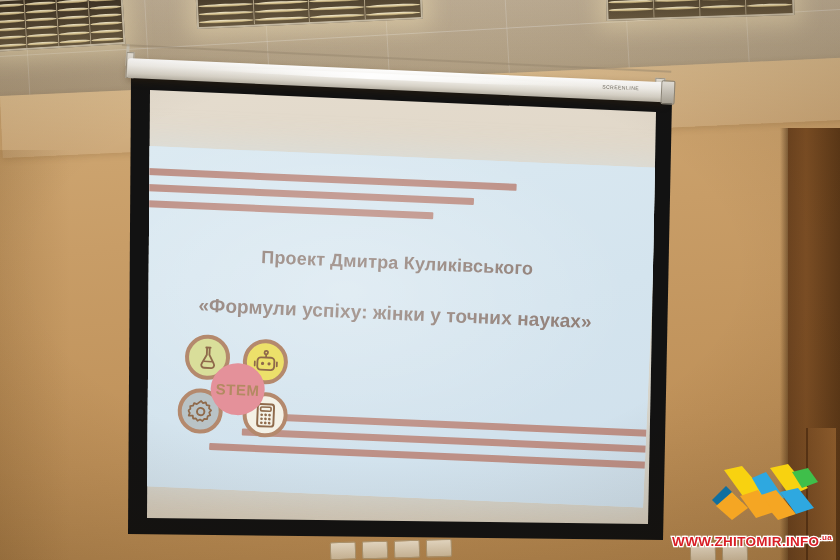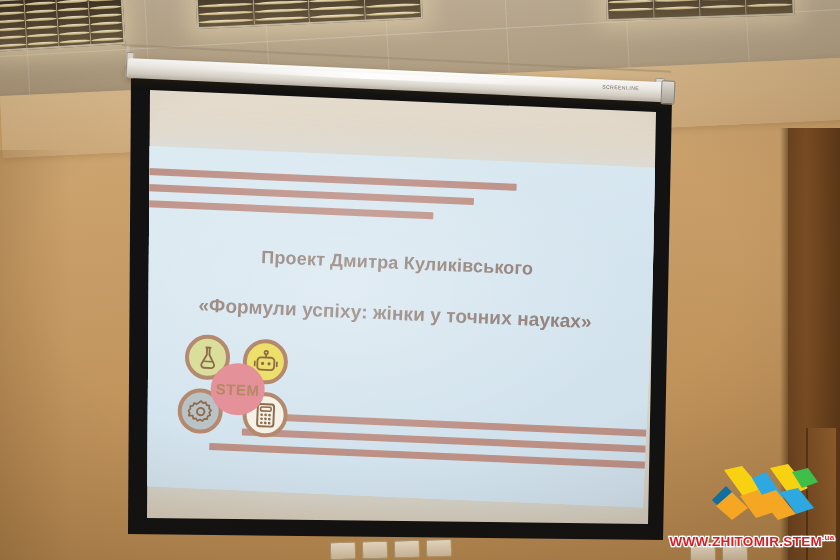--- a/index.html
+++ b/index.html
@@ -445,15 +445,15 @@
       <polygon points="28,8 46,4 72,34 54,44" fill="#f8d210"></polygon>
       <polygon points="56,16 70,10 88,36 72,44" fill="#2ea8e0"></polygon>
       <polygon points="74,6 92,2 112,26 94,34" fill="#f8d210"></polygon>
       <polygon points="96,10 112,6 122,20 106,26" fill="#3fbf4a"></polygon>
       <polygon points="62,34 80,28 100,52 82,58" fill="#f5a623"></polygon>
       <polygon points="84,30 102,26 118,46 100,52" fill="#2ea8e0"></polygon>
       <polygon points="44,34 62,28 78,50 60,56" fill="#f5a623"></polygon>
     </g>
   </svg>
   <div class="wm-text">
-    <span>WWW.ZHITOMIR.STEM</span><span class="tld">.ua</span>
+    <span>WWW.ZHITOMIR.INFO</span><span class="tld">.ua</span>
   </div>
 </div>
 
 </body></html>

